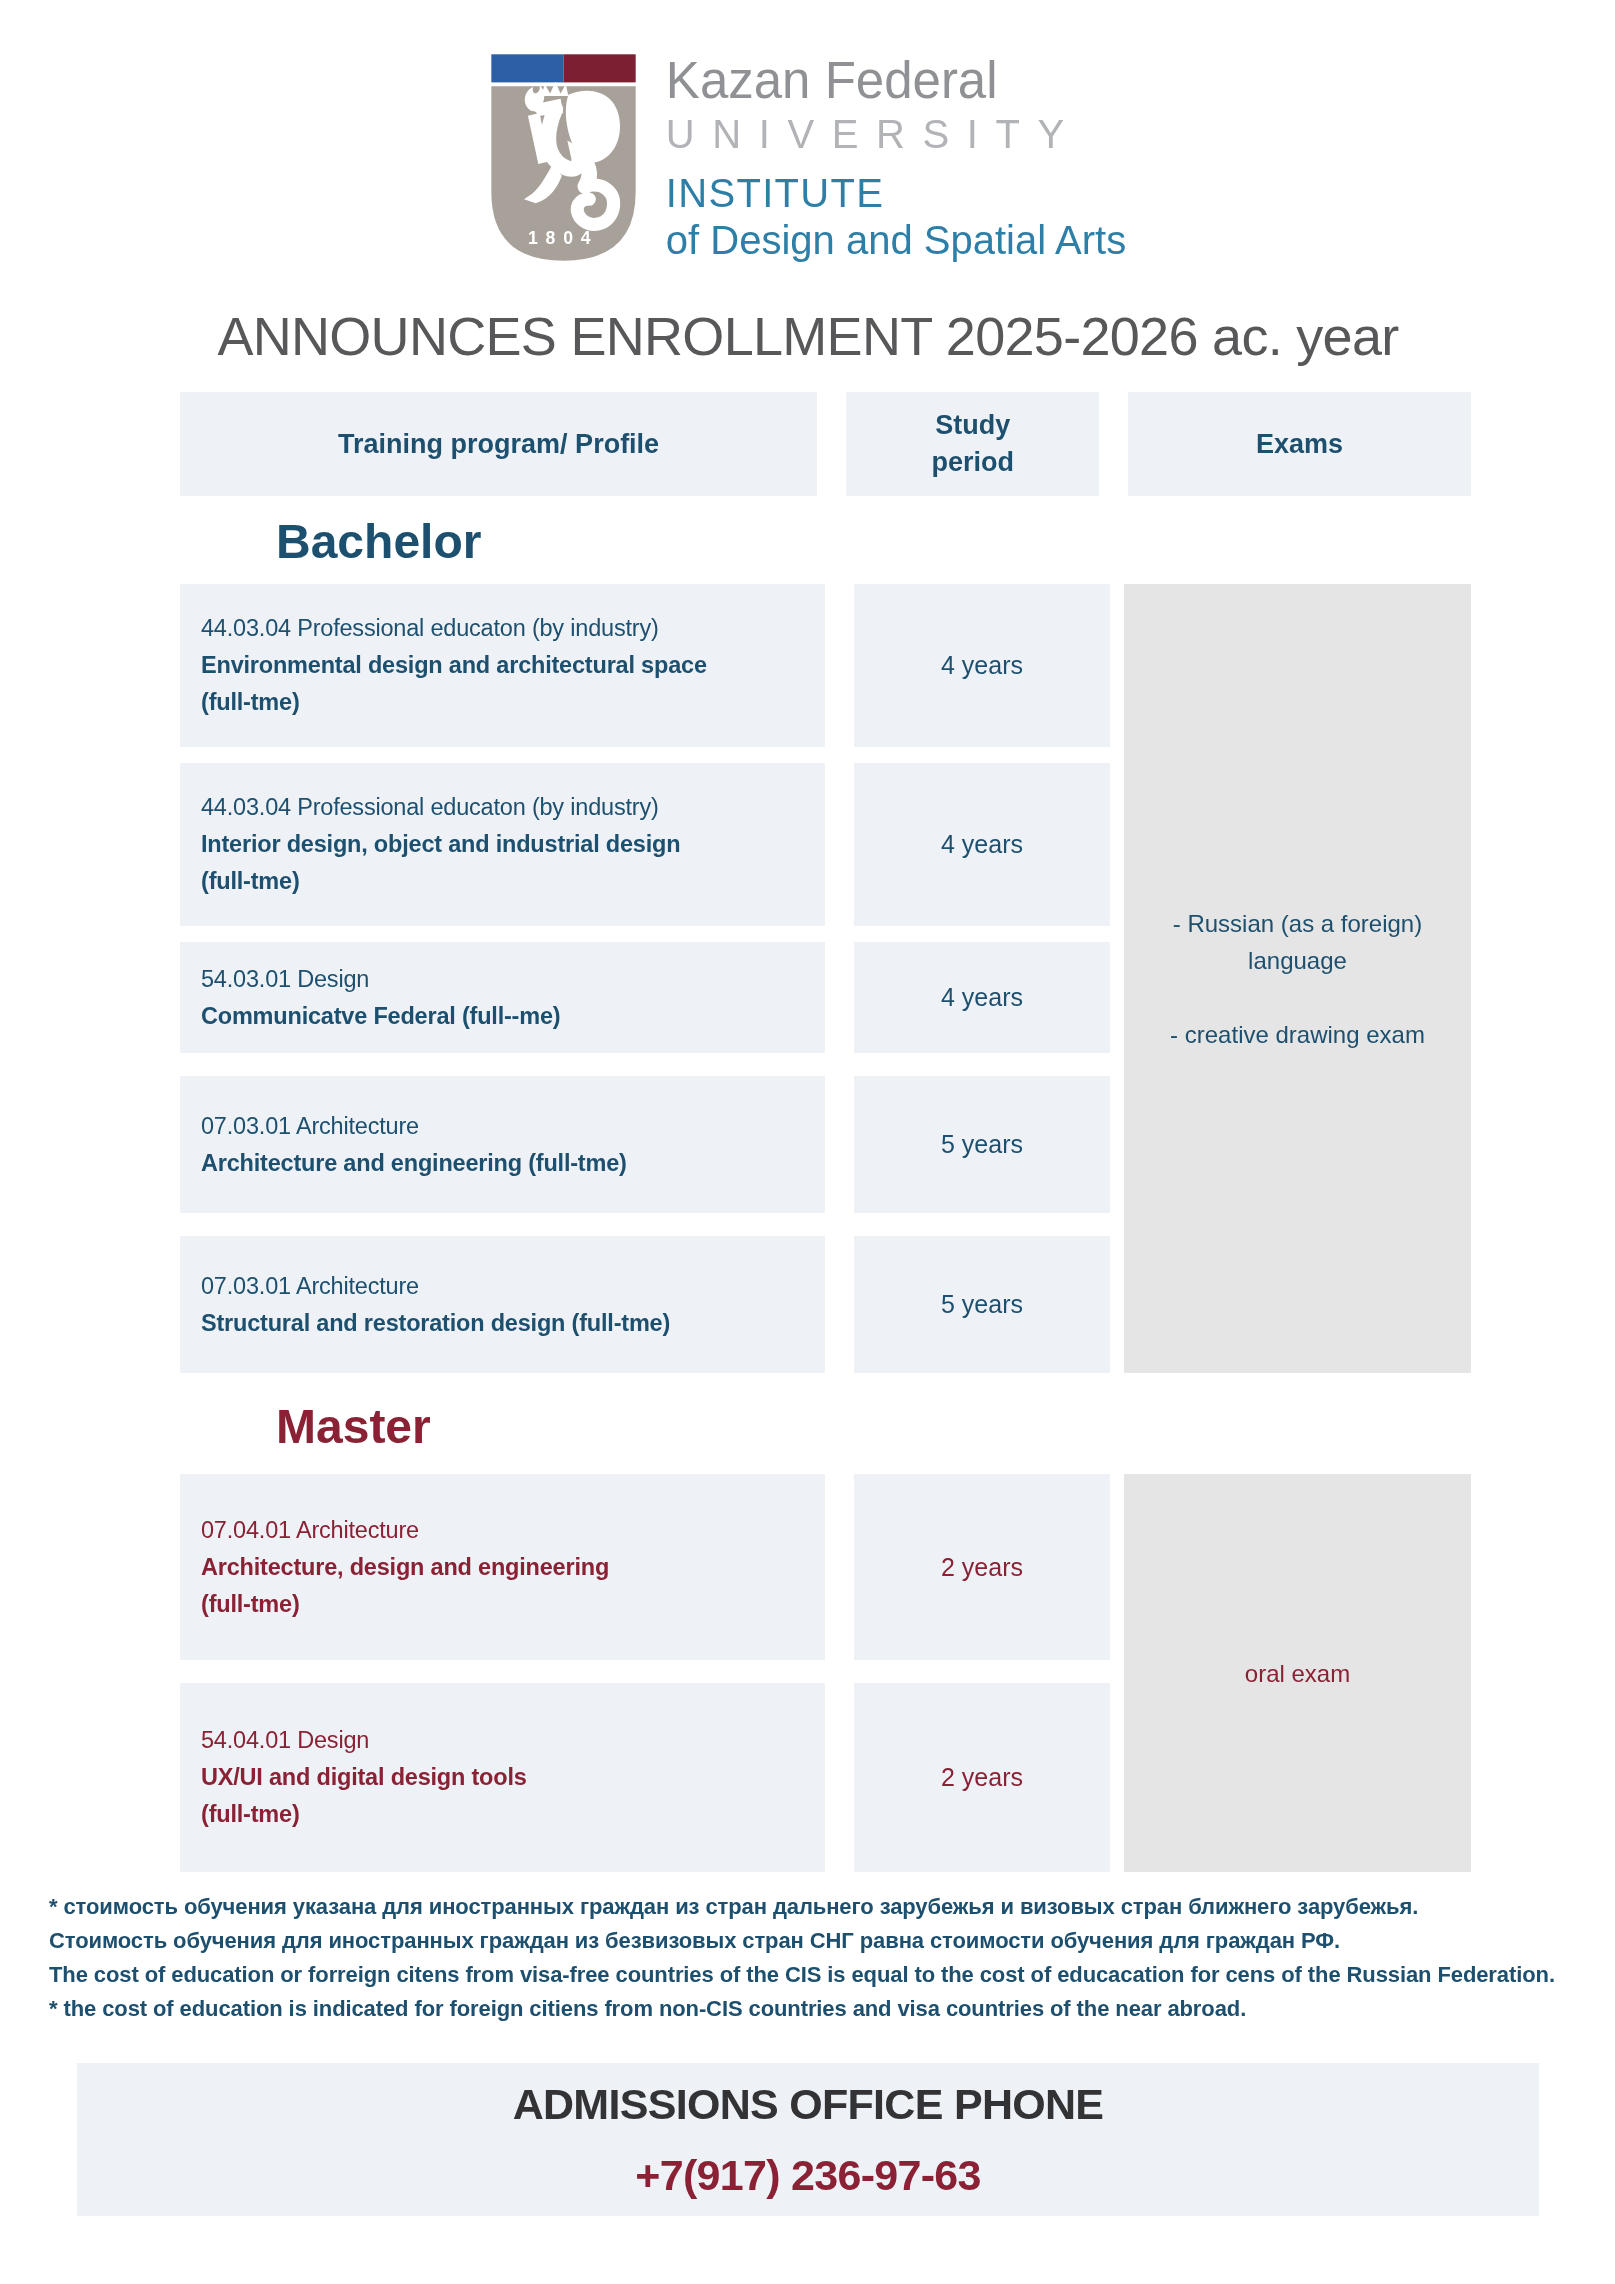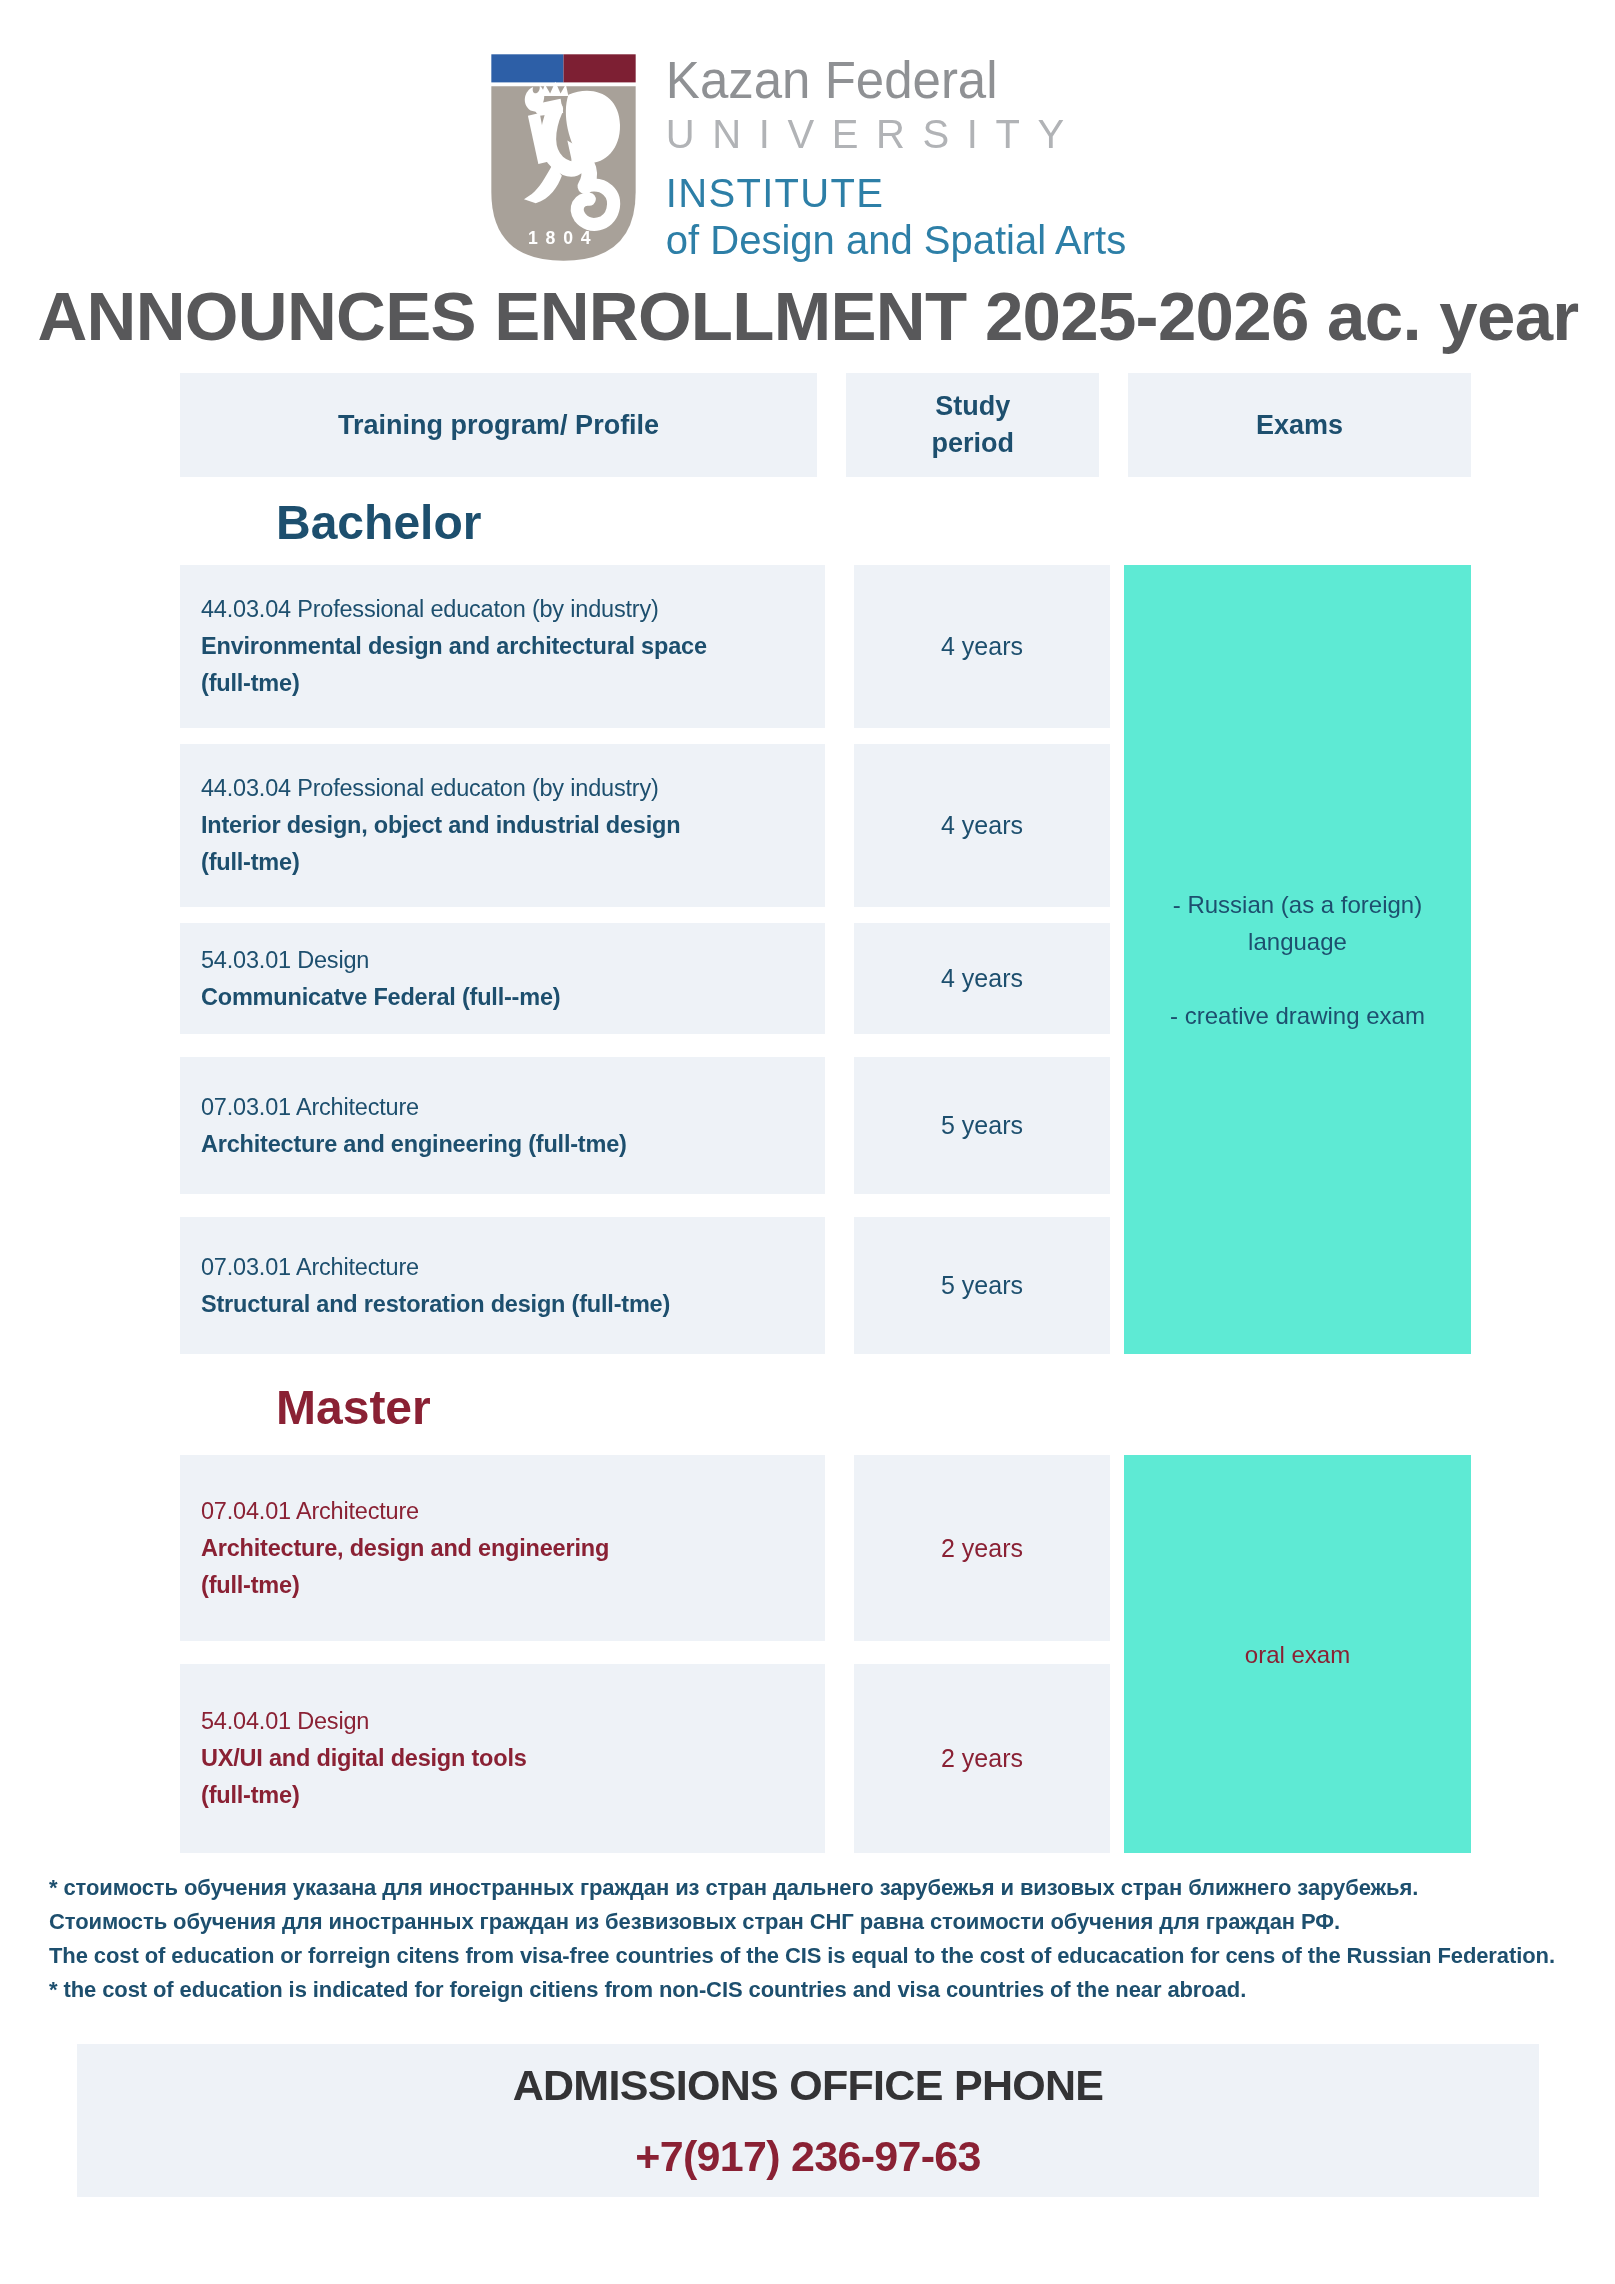--- a/index.html
+++ b/index.html
@@ -9,21 +9,21 @@
   }
   
   .logo{display:flex;justify-content:center;align-items:flex-start;gap:29px;padding-top:53px;}
   .logo-text{display:flex;flex-direction:column;}
   .brand1{font-size:51px;font-weight:normal;color:#8f9194;letter-spacing:0;line-height:56px;}
   .brand2{font-size:40px;color:#b1b3b6;letter-spacing:17.6px;line-height:51px;}
   .inst1{font-size:40px;color:#2d7fa7;line-height:48px;margin-top:9px;letter-spacing:1.3px;}
   .inst2{font-size:40px;color:#2d7fa7;line-height:46px;}
   
   .title{
-    margin-top:19px;text-align:center;font-size:69px;font-weight:bold;
+    margin-top:38px;text-align:center;font-size:54px;font-weight:normal;
     color:#58585a;letter-spacing:-0.7px;line-height:70px;
   }
   
   .table{position:relative;width:1306px;margin:21px 0 0 165px;height:1480px;}
   .trow{display:flex;margin-left:15px;}
   .cell{background:#eef2f7;box-sizing:border-box;}
   .c1{width:645px;}
   .c2{width:256px;margin-left:29px;}
   .c3{width:347px;margin-left:29px;}
   .hcell{
@@ -35,21 +35,21 @@
   .sh-b{height:52px;color:#1d4f6e;}
   .sh-m{height:55px;color:#8a2134;}
   .prog{display:flex;flex-direction:column;justify-content:center;padding:6.5px 13px 6.5px 21px;}
   .prog .l1{font-size:23.5px;line-height:37px;letter-spacing:-0.2px;}
   .prog .l2{font-size:23.5px;line-height:37px;font-weight:bold;letter-spacing:-0.2px;}
   .period{display:flex;align-items:center;justify-content:center;font-size:25px;}
   .blue{color:#1d4f6e;}
   .maroon{color:#8a2134;}
   .h250{height:163px;}.h170{height:111px;}.h210{height:137px;}.h285{height:186px;}.h290{height:189px;}
   .exams{
-    position:absolute;left:959px;width:347px;background:#5eead4;
+    position:absolute;left:959px;width:347px;background:#e5e5e5;
     display:flex;align-items:center;justify-content:center;text-align:center;
     white-space:pre-line;font-size:24px;line-height:37px;padding:0 11.7px;box-sizing:border-box;
   }
   .exams-b{top:192px;height:789px;}
   .exams-m{top:1082px;height:398px;}
   
   .footnotes{margin:18px 39px 0 49px;}
   .footnote-line{font-size:22px;font-weight:bold;color:#1d4f6e;line-height:34px;letter-spacing:-0.1px;}
   
   .banner{

